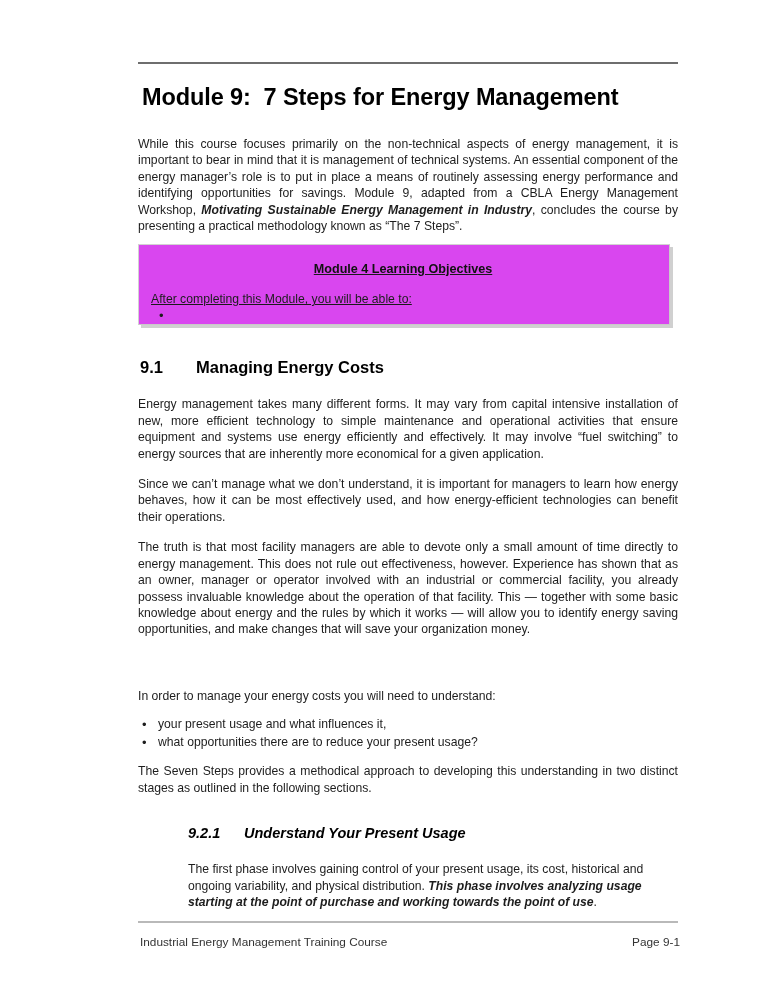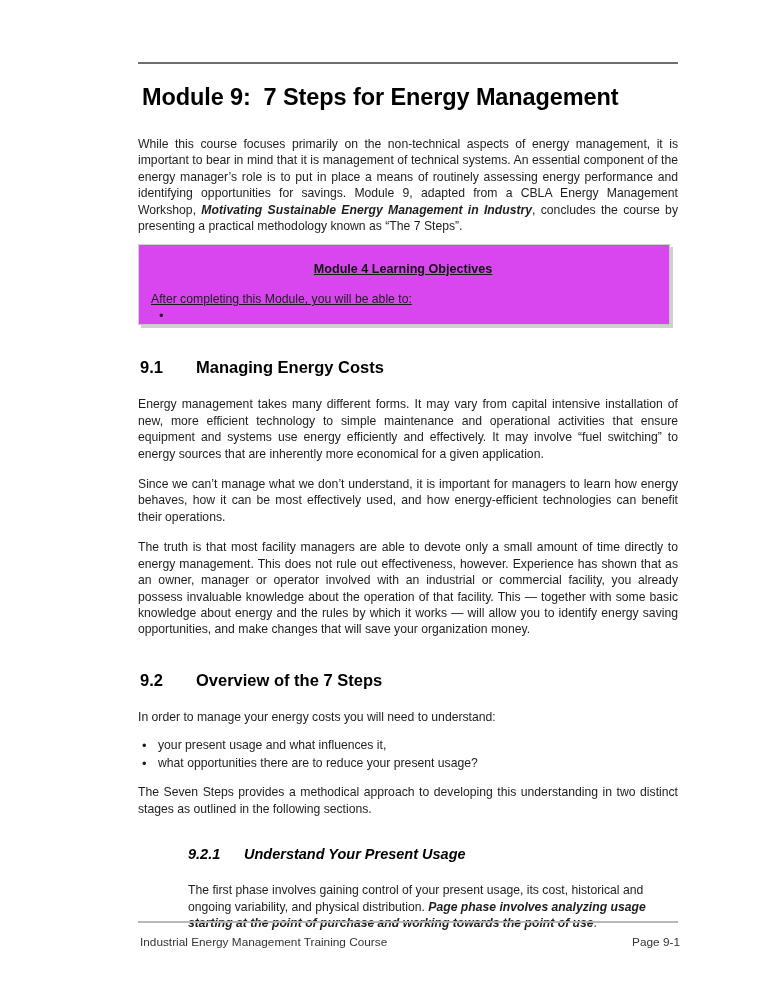--- a/index.html
+++ b/index.html
@@ -257,21 +257,20 @@
     <div class="gap-14"></div>
 
     <p class="body-text">Since we can’t manage what we don’t understand, it is important for managers to learn how energy behaves, how it can be most effectively used, and how energy-efficient technologies can benefit their operations.</p>
 
     <div class="gap-14"></div>
 
     <p class="body-text">The truth is that most facility managers are able to devote only a small amount of time directly to energy management.  This does not rule out effectiveness, however.  Experience has shown that as an owner, manager or operator involved with an industrial or commercial facility, you already possess invaluable knowledge about the operation of that facility.  This — together with some basic knowledge about energy and the rules by which it works — will allow you to identify energy saving opportunities, and make changes that will save your organization money.</p>
 
     <div class="gap-32"></div>
 
-    <h2 class="section-heading"><span class="num">9.2</span><span>Overview of the 7 Steps</span></h2>
 
     <div class="gap-18"></div>
 
     <p class="body-text last-left">In order to manage your energy costs you will need to understand:</p>
 
     <div class="gap-12"></div>
 
     <ul class="plain-list">
       <li><span class="bullet">•</span><span>your present usage and what influences it,</span></li>
       <li><span class="bullet">•</span><span>what opportunities there are to reduce your present usage?</span></li>
@@ -281,21 +280,21 @@
 
     <p class="body-text">The Seven Steps provides a methodical approach to developing this understanding in two distinct stages as outlined in the following sections.</p>
 
     <div class="gap-28"></div>
 
     <h3 class="subsection-heading"><span class="num">9.2.1</span><span>Understand Your Present Usage</span></h3>
 
     <div class="gap-18"></div>
 
     <div class="indent-block">
-      <p><span>The first phase involves gaining control of your present usage, its cost, historical and ongoing variability, and physical distribution.  </span><b class="inline-bi">Page phase involves analyzing usage starting at the point of purchase and working towards the point of use</b><span>.</span></p>
+      <p><span>The first phase involves gaining control of your present usage, its cost, historical and ongoing variability, and physical distribution.  </span><b class="inline-bi">This phase involves analyzing usage starting at the point of purchase and working towards the point of use</b><span>.</span></p>
     </div>
 
   </div>
 
   <div class="footer-rule"></div>
   <div class="page-footer">
     <div class="footer-left">Industrial Energy Management Training Course</div>
     <div class="footer-right">Page 9-1</div>
   </div>
 

